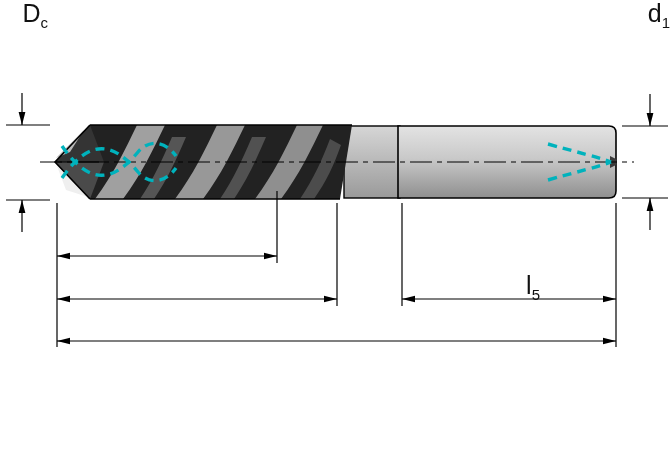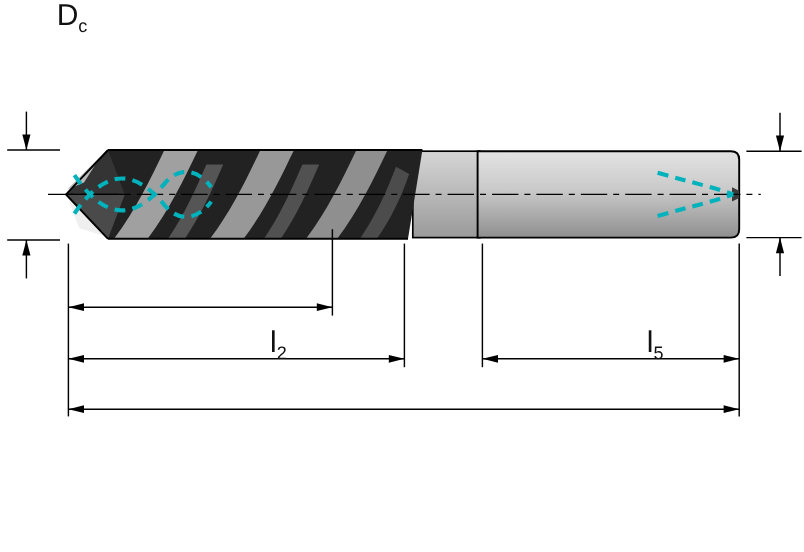--- a/index.html
+++ b/index.html
@@ -2,22 +2,22 @@
 <html style="--coolant: #00b2bc; --flute-dark: #222222; --shank-gray: #c6c6c6; --outline: #000000;"><head>
 <meta charset="utf-8">
 <style>
   html,body{margin:0;padding:0;background:#fff;}
   #stage{
     position:relative;width:670px;height:460px;background:#ffffff;
     font-family:"Liberation Sans","DejaVu Sans",sans-serif;overflow:hidden;
   }
   svg{position:absolute;left:0;top:0;}
   .dim-label{
-    position:absolute;font-size:25px;color:#111;text-align:center;
-    line-height:1.1;user-select:none;white-space:nowrap;margin-left:36px;
+    position:absolute;font-size:25px;color:#111;text-align:right;
+    line-height:1.1;user-select:none;white-space:nowrap;
   }
   .dim-label sub{font-size:15px;line-height:1;}
   .thin{stroke:#000;stroke-width:1.2;fill:none;}
   .outline{stroke:#000;stroke-width:1.6;fill:none;}
   .arrow{fill:#000;stroke:none;}
   .coolant{stroke:var(--coolant,#00b2bc);stroke-width:3.4;fill:none;stroke-dasharray:9 6;stroke-linecap:butt;}
   .centerline{stroke:#000;stroke-width:1;fill:none;stroke-dasharray:22 5 5 5;}
   .flute-base{fill:var(--flute-dark,#222);}
   .shank-fill{fill:url(#shankGrad);stroke:#000;stroke-width:1.6;}
 </style>
@@ -128,24 +128,24 @@
       <line class="thin" x1="57" y1="341" x2="616" y2="341"></line>
       <polygon class="arrow" points="57,341 70,337.8 70,344.2"></polygon>
       <polygon class="arrow" points="616,341 603,337.8 603,344.2"></polygon>
     </g>
   </svg>
 
   <div class="dim-label" style="left:0;top:144;width:48px">
     <span>D</span><sub>c</sub>
   </div>
 
+  <div class="dim-label" style="left:626px;top:144;width:44px">
+    <span>d</span><sub>1</sub>
+  </div>
 
 
-  <div class="dim-label" style="left:166px;top:272px;width:60px">
-    <span>l</span><sub>2</sub>
-  </div>
 
   <div class="dim-label" style="left:480px;top:272px;width:60px">
     <span>l</span><sub>5</sub>
   </div>
 
 
 </div>
 
 </body></html>

